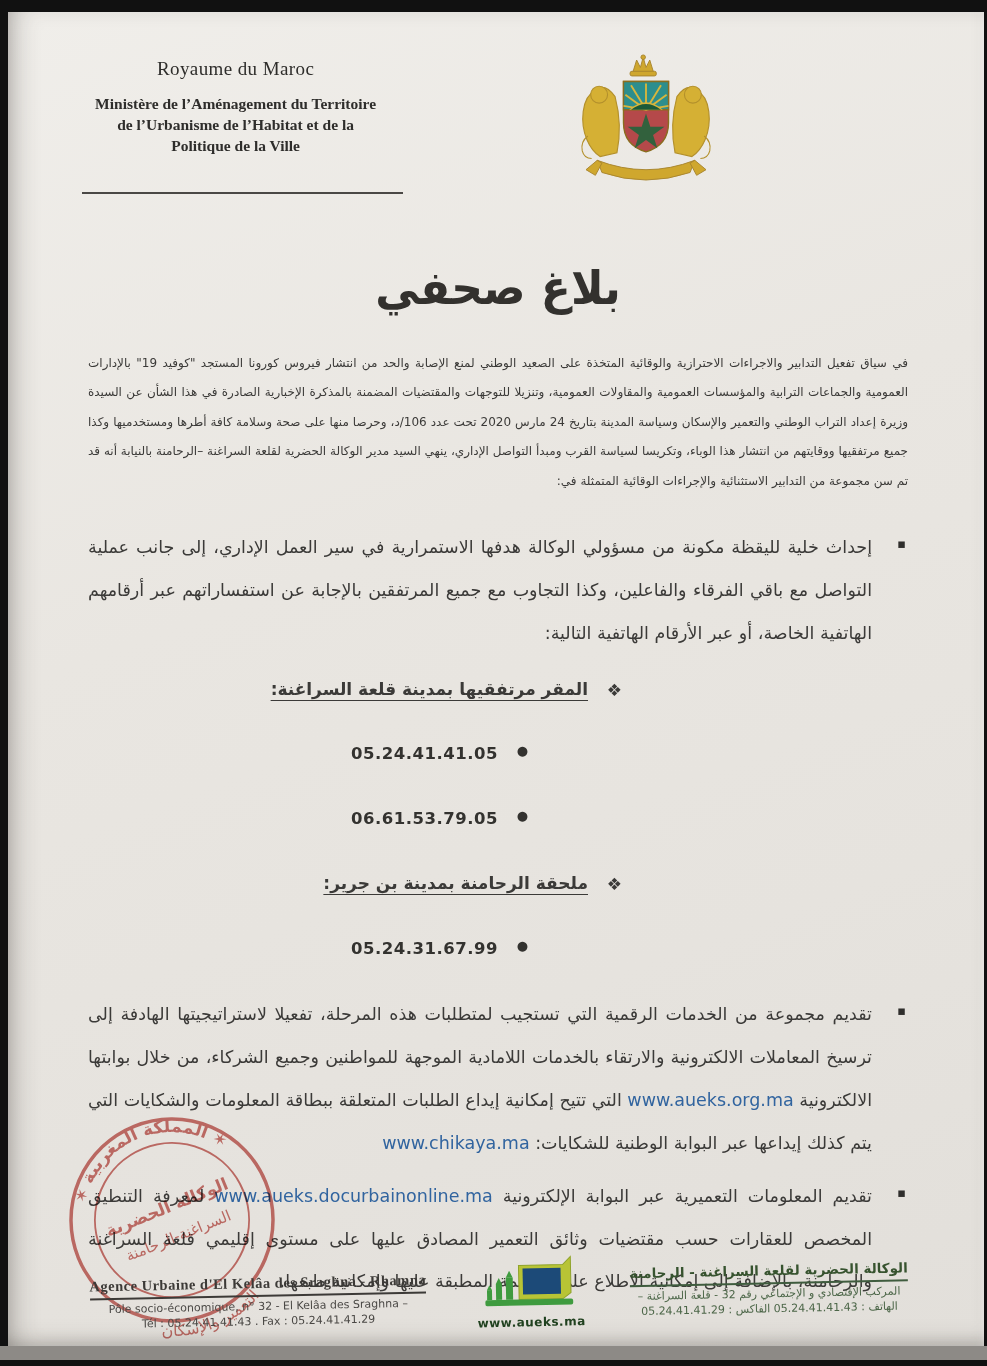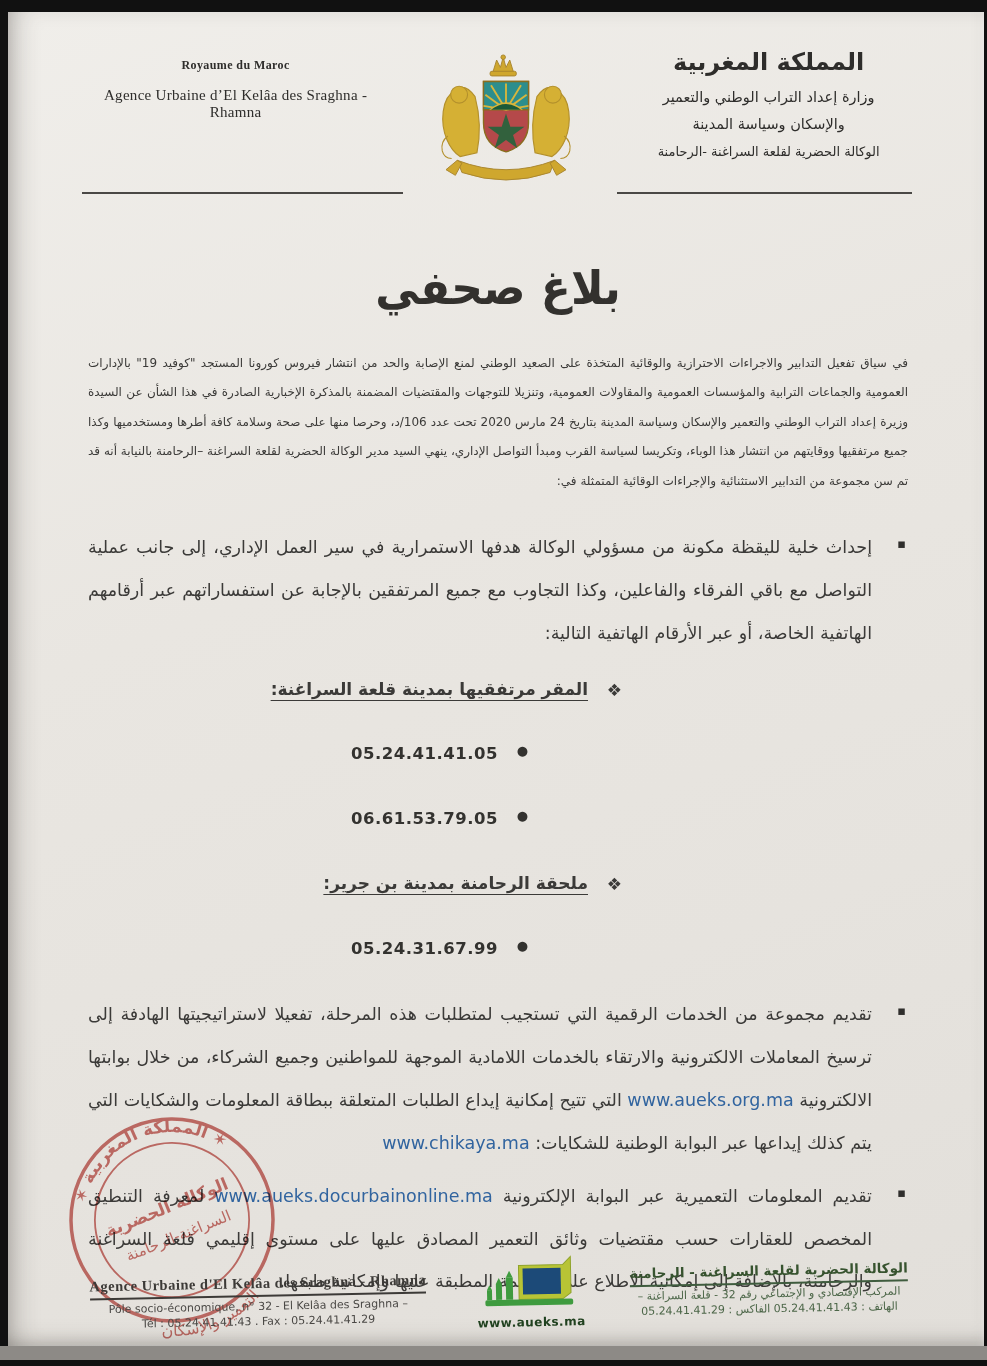--- a/index.html
+++ b/index.html
@@ -13,21 +13,21 @@
   }
   .under-strip { position:absolute; left:0; right:0; bottom:6px; height:14px; background:#8d8a86; }
 
   .content { position:absolute; inset:0; padding:34px 76px 0 80px; }
 
   
   .header { display:flex; align-items:stretch; }
   .h-left  { width:36%; text-align:center; color:#2e2d2b; padding-top:12px; position:relative; }
   .h-mid   { flex:1; display:flex; justify-content:center; align-items:flex-start; }
   .h-right { width:34%; text-align:center; color:#2e2d2b; position:relative; direction:rtl; }
-  .h-left .l1 { font-family:"Liberation Serif", serif; font-weight:bold; font-size:12px; letter-spacing:.4px; }
+  .h-left .l1 { font-family:"Liberation Serif", serif; font-weight:normal; font-size:19px; letter-spacing:.4px; }
   .h-left .l2 { font-family:"Liberation Serif", serif; font-weight:bold; font-size:15.5px; line-height:1.35; margin-top:14px; }
   .h-left .l3 { font-family:"Liberation Serif", serif; font-size:15px; margin-top:14px; letter-spacing:.3px; }
   .h-right .r1 { font-size:24px; font-weight:bold; margin-top:2px; }
   .h-right .r2 { font-size:14.5px; margin-top:13px; }
   .h-right .r3 { font-size:14.5px; margin-top:11px; }
   .h-right .r4 { font-size:13px; margin-top:12px; }
   .rule { position:absolute; bottom:0; left:0; right:0; height:0; border-bottom:2px solid #4a4845; }
   .h-left .rule { left:-6px; right:-20px; }
   .h-right .rule { left:-12px; right:-4px; }
 
@@ -72,21 +72,21 @@
 </style>
 </head>
 <body>
 
 <div class="paper">
   <div class="content">
 
     <div class="header">
       <div class="h-left">
         <div class="l1">Royaume du Maroc</div>
-        <div class="l3">Agence Urbaine d’El Kelâa des Sraghna - Rhamna</div>
+        <div class="l2">Ministère de l’Aménagement du Territoire de l’Urbanisme de l’Habitat et de la Politique de la Ville</div>
         <div class="rule"></div>
       </div>
 
       <div class="h-mid">
 
         <svg width="150" height="148" viewBox="0 0 160 150">
 
           <g fill="#cfa72e" stroke="#a8842e" stroke-width="1">
             <path d="M66 24 l4 -13 4 8 3 -11 3 11 4 -8 4 13 z"></path>
             <rect x="63" y="23" width="28" height="5" rx="2"></rect>
@@ -123,27 +123,20 @@
           <path d="M80 68 l4.6 14.2 h15 l-12.1 8.8 l4.6 14.2 l-12.1 -8.8 l-12.1 8.8 l4.6 -14.2 l-12.1 -8.8 h15 z" fill="#23643c" opacity=".9"></path>
 
           <g fill="#cfa72e" stroke="#a8842e" stroke-width="1">
             <path d="M28 118 q52 20 104 0 l-5 13 q-47 16 -94 0 z"></path>
             <path d="M28 118 l-12 10 10 6 7 -13 z"></path>
             <path d="M132 118 l12 10 -10 6 -7 -13 z"></path>
           </g>
         </svg>
       </div>
 
-      <div class="h-right">
-        <div class="r1">المملكة المغربية</div>
-        <div class="r2">وزارة إعداد التراب الوطني والتعمير</div>
-        <div class="r3">والإسكان وسياسة المدينة</div>
-        <div class="r4">الوكالة الحضرية لقلعة السراغنة -الرحامنة</div>
-        <div class="rule"></div>
-      </div>
     </div>
 
     <div class="title-wrap">
       <span class="doc-title">بلاغ صحفي</span>
     </div>
 
     <div class="body-text">
       <p class="intro">في سياق تفعيل التدابير والاجراءات الاحترازية والوقائية المتخذة على الصعيد الوطني لمنع الإصابة والحد من انتشار فيروس كورونا المستجد "كوفيد 19" بالإدارات العمومية والجماعات الترابية والمؤسسات العمومية والمقاولات العمومية، وتنزيلا للتوجهات والمقتضيات المضمنة بالمذكرة الإخبارية الصادرة في هذا الشأن عن السيدة وزيرة إعداد التراب الوطني والتعمير والإسكان وسياسة المدينة بتاريخ 24 مارس 2020 تحت عدد 106/د، وحرصا منها على صحة وسلامة كافة أطرها ومستخدميها وكذا جميع مرتفقيها ووقايتهم من انتشار هذا الوباء، وتكريسا لسياسة القرب ومبدأ التواصل الإداري، ينهي السيد مدير الوكالة الحضرية لقلعة السراغنة –الرحامنة بالنيابة أنه قد تم سن مجموعة من التدابير الاستثنائية والإجراءات الوقائية المتمثلة في:</p>
 
       <ul class="main-list">

